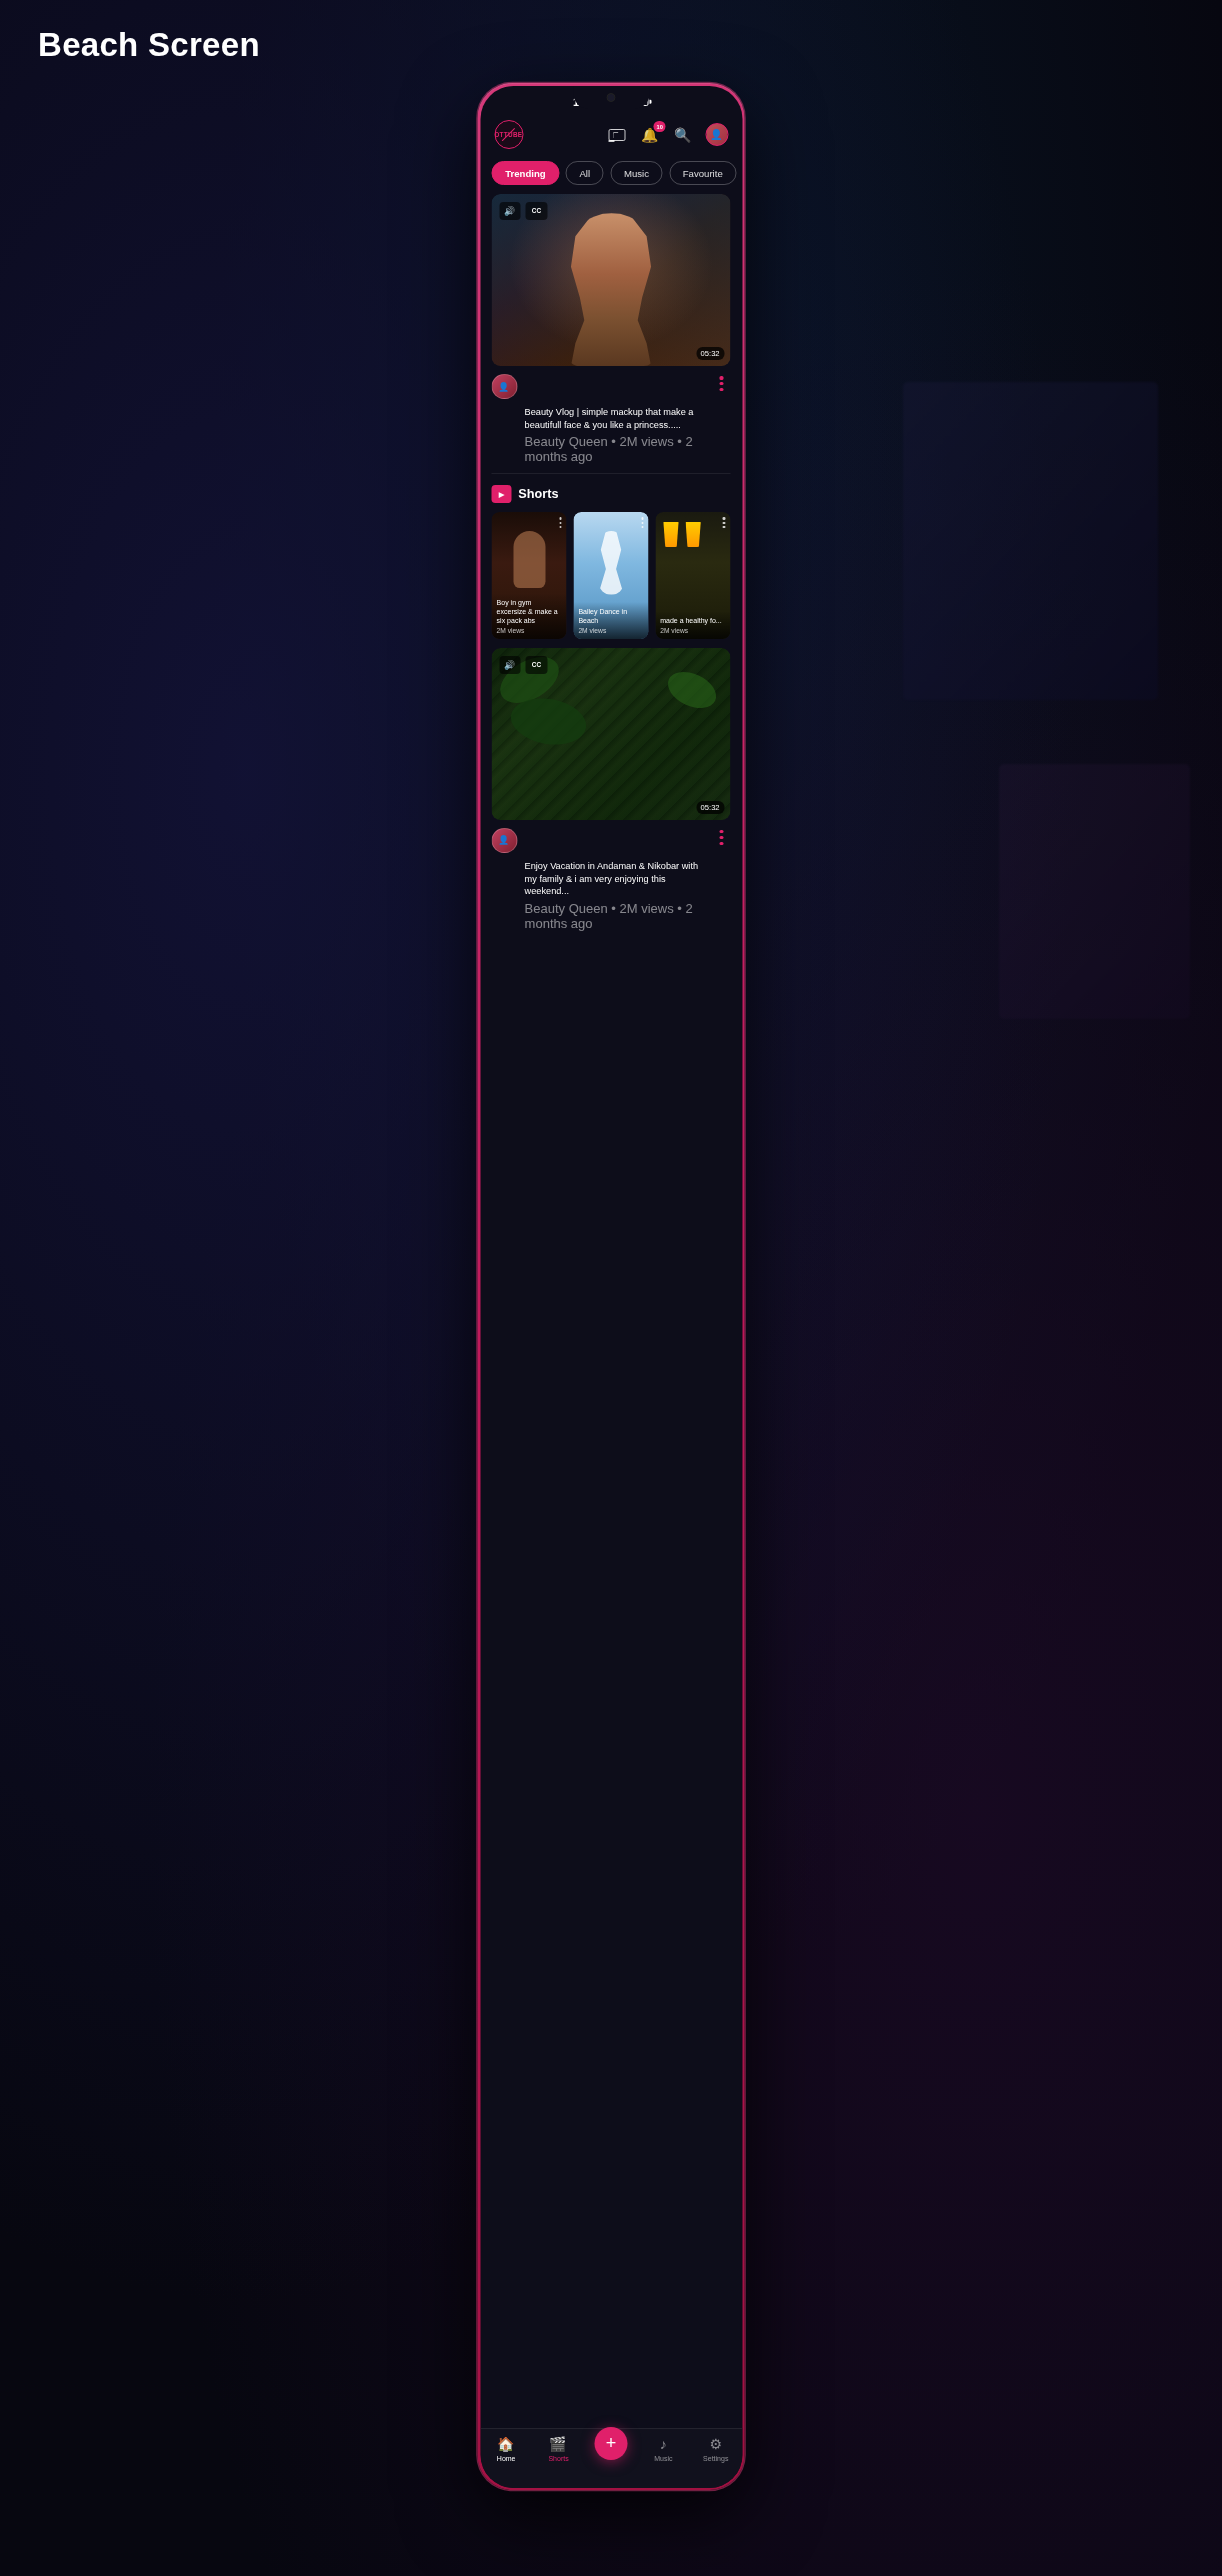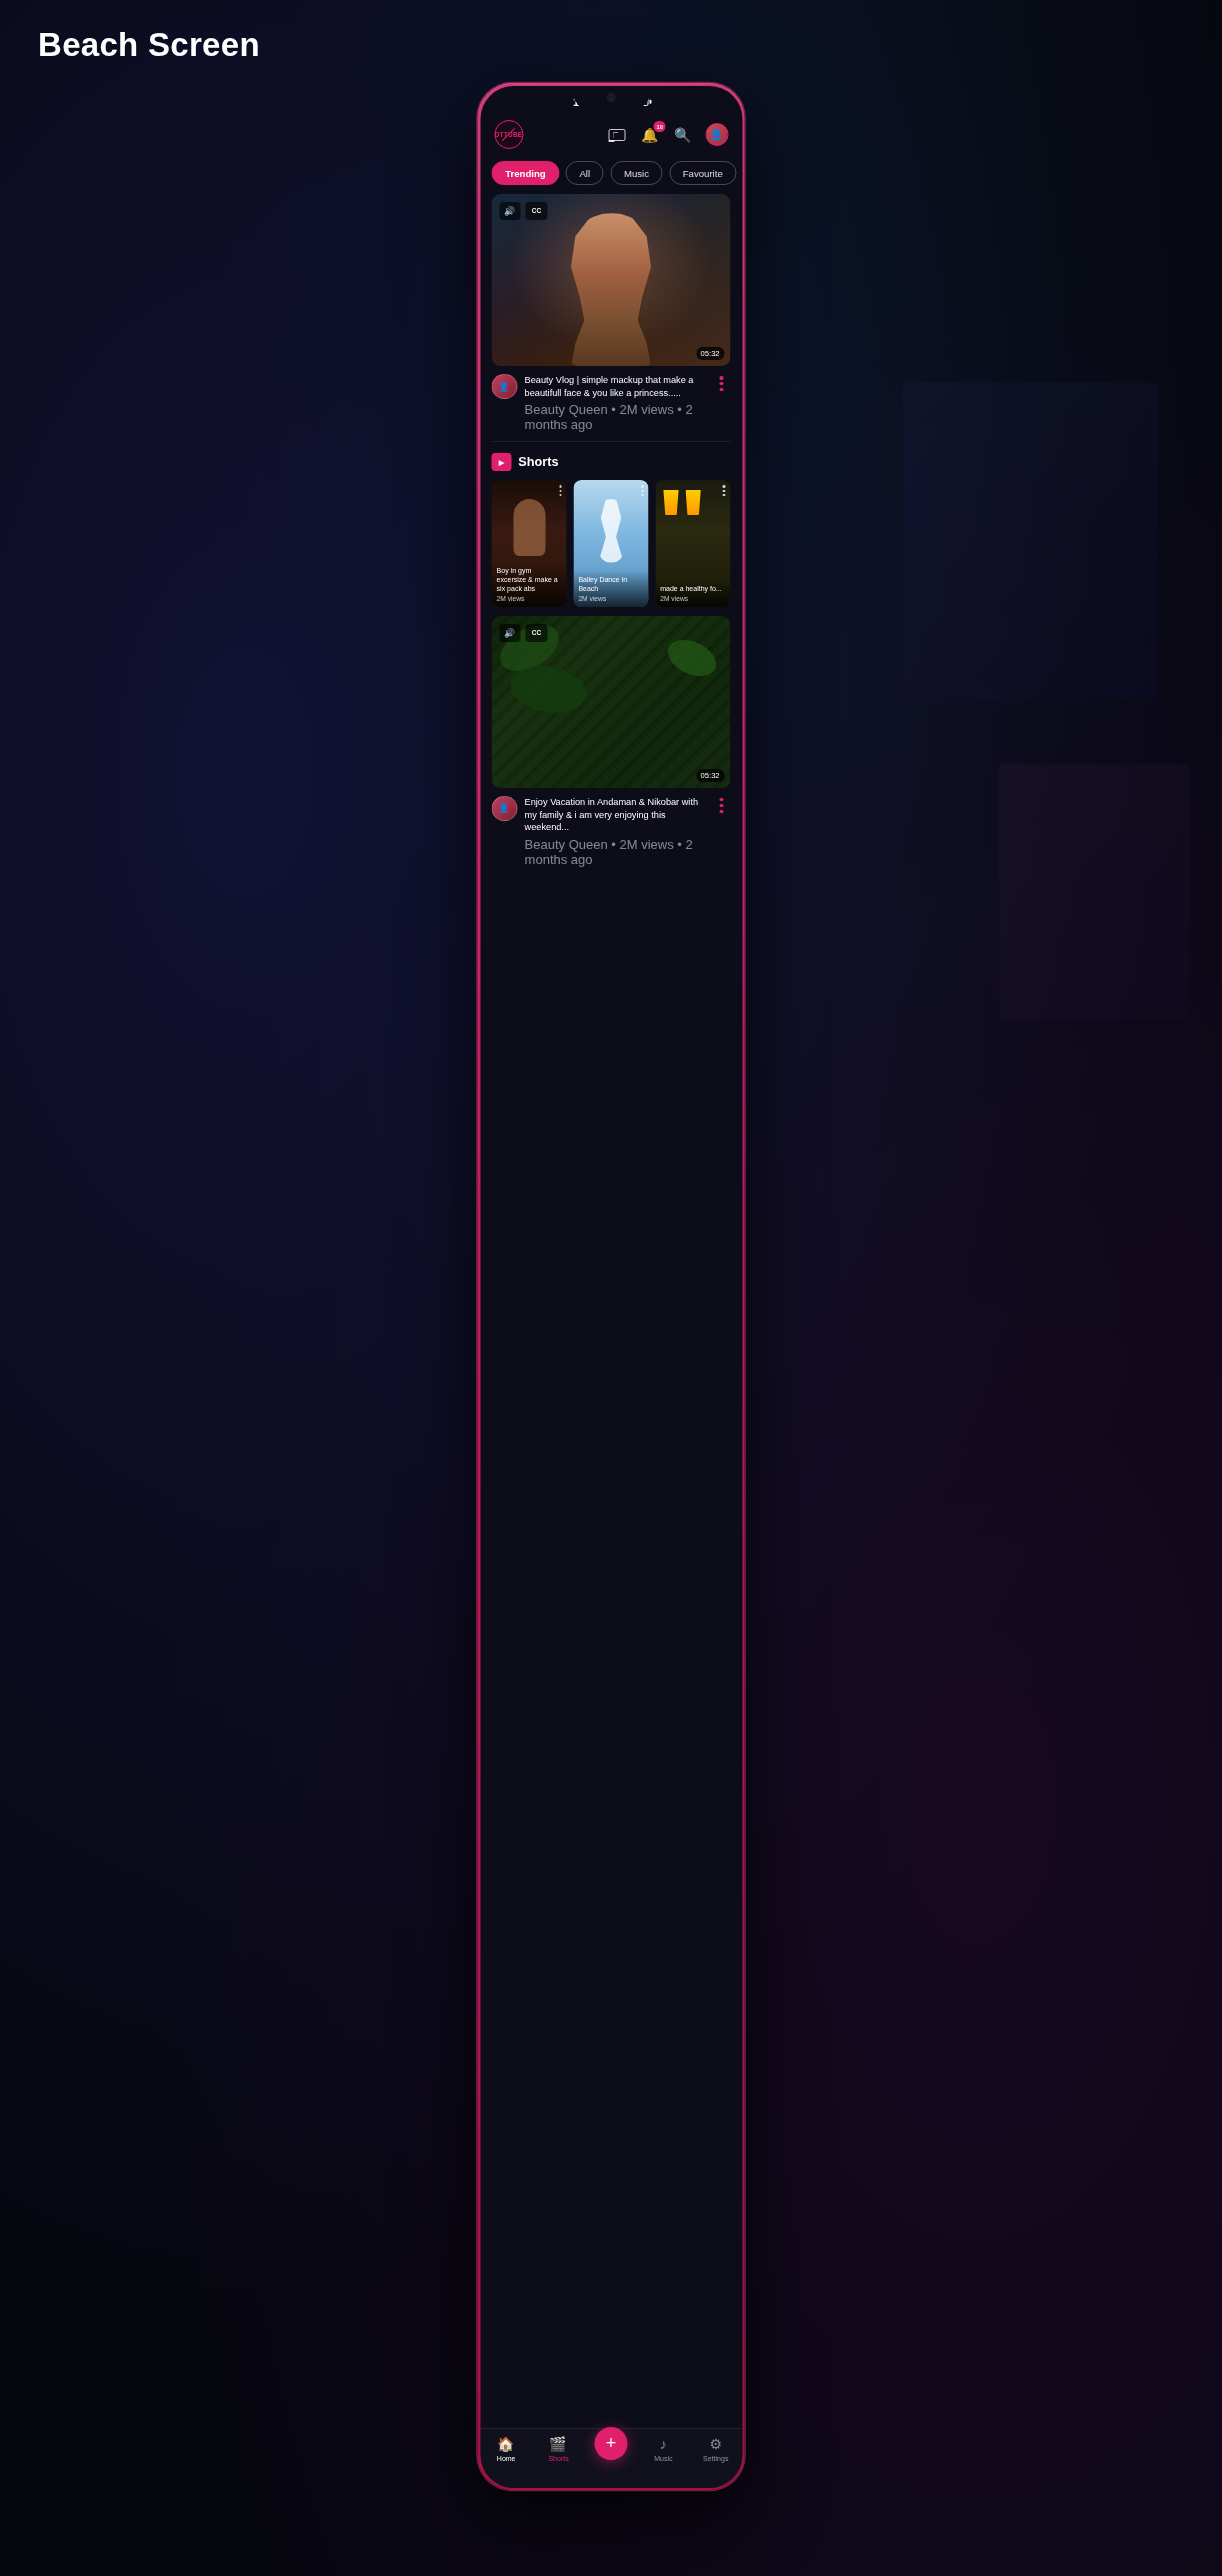--- a/index.html
+++ b/index.html
@@ -413,20 +413,21 @@
       background: linear-gradient(135deg, #c04060, #802030);
       flex-shrink: 0;
       display: flex;
       align-items: center;
       justify-content: center;
       font-size: 9px;
       border: 1px solid rgba(255,255,255,0.2);
     }
     .video-meta {
       flex: 1;
+      margin-top: 32px;
     }
     .video-title {
       color: white;
       font-size: 9.2px;
       font-weight: 500;
       line-height: 1.4;
       margin-bottom: 2.5px;
     }
     .video-sub {
       color: rgba(255,255,255,0.5);

